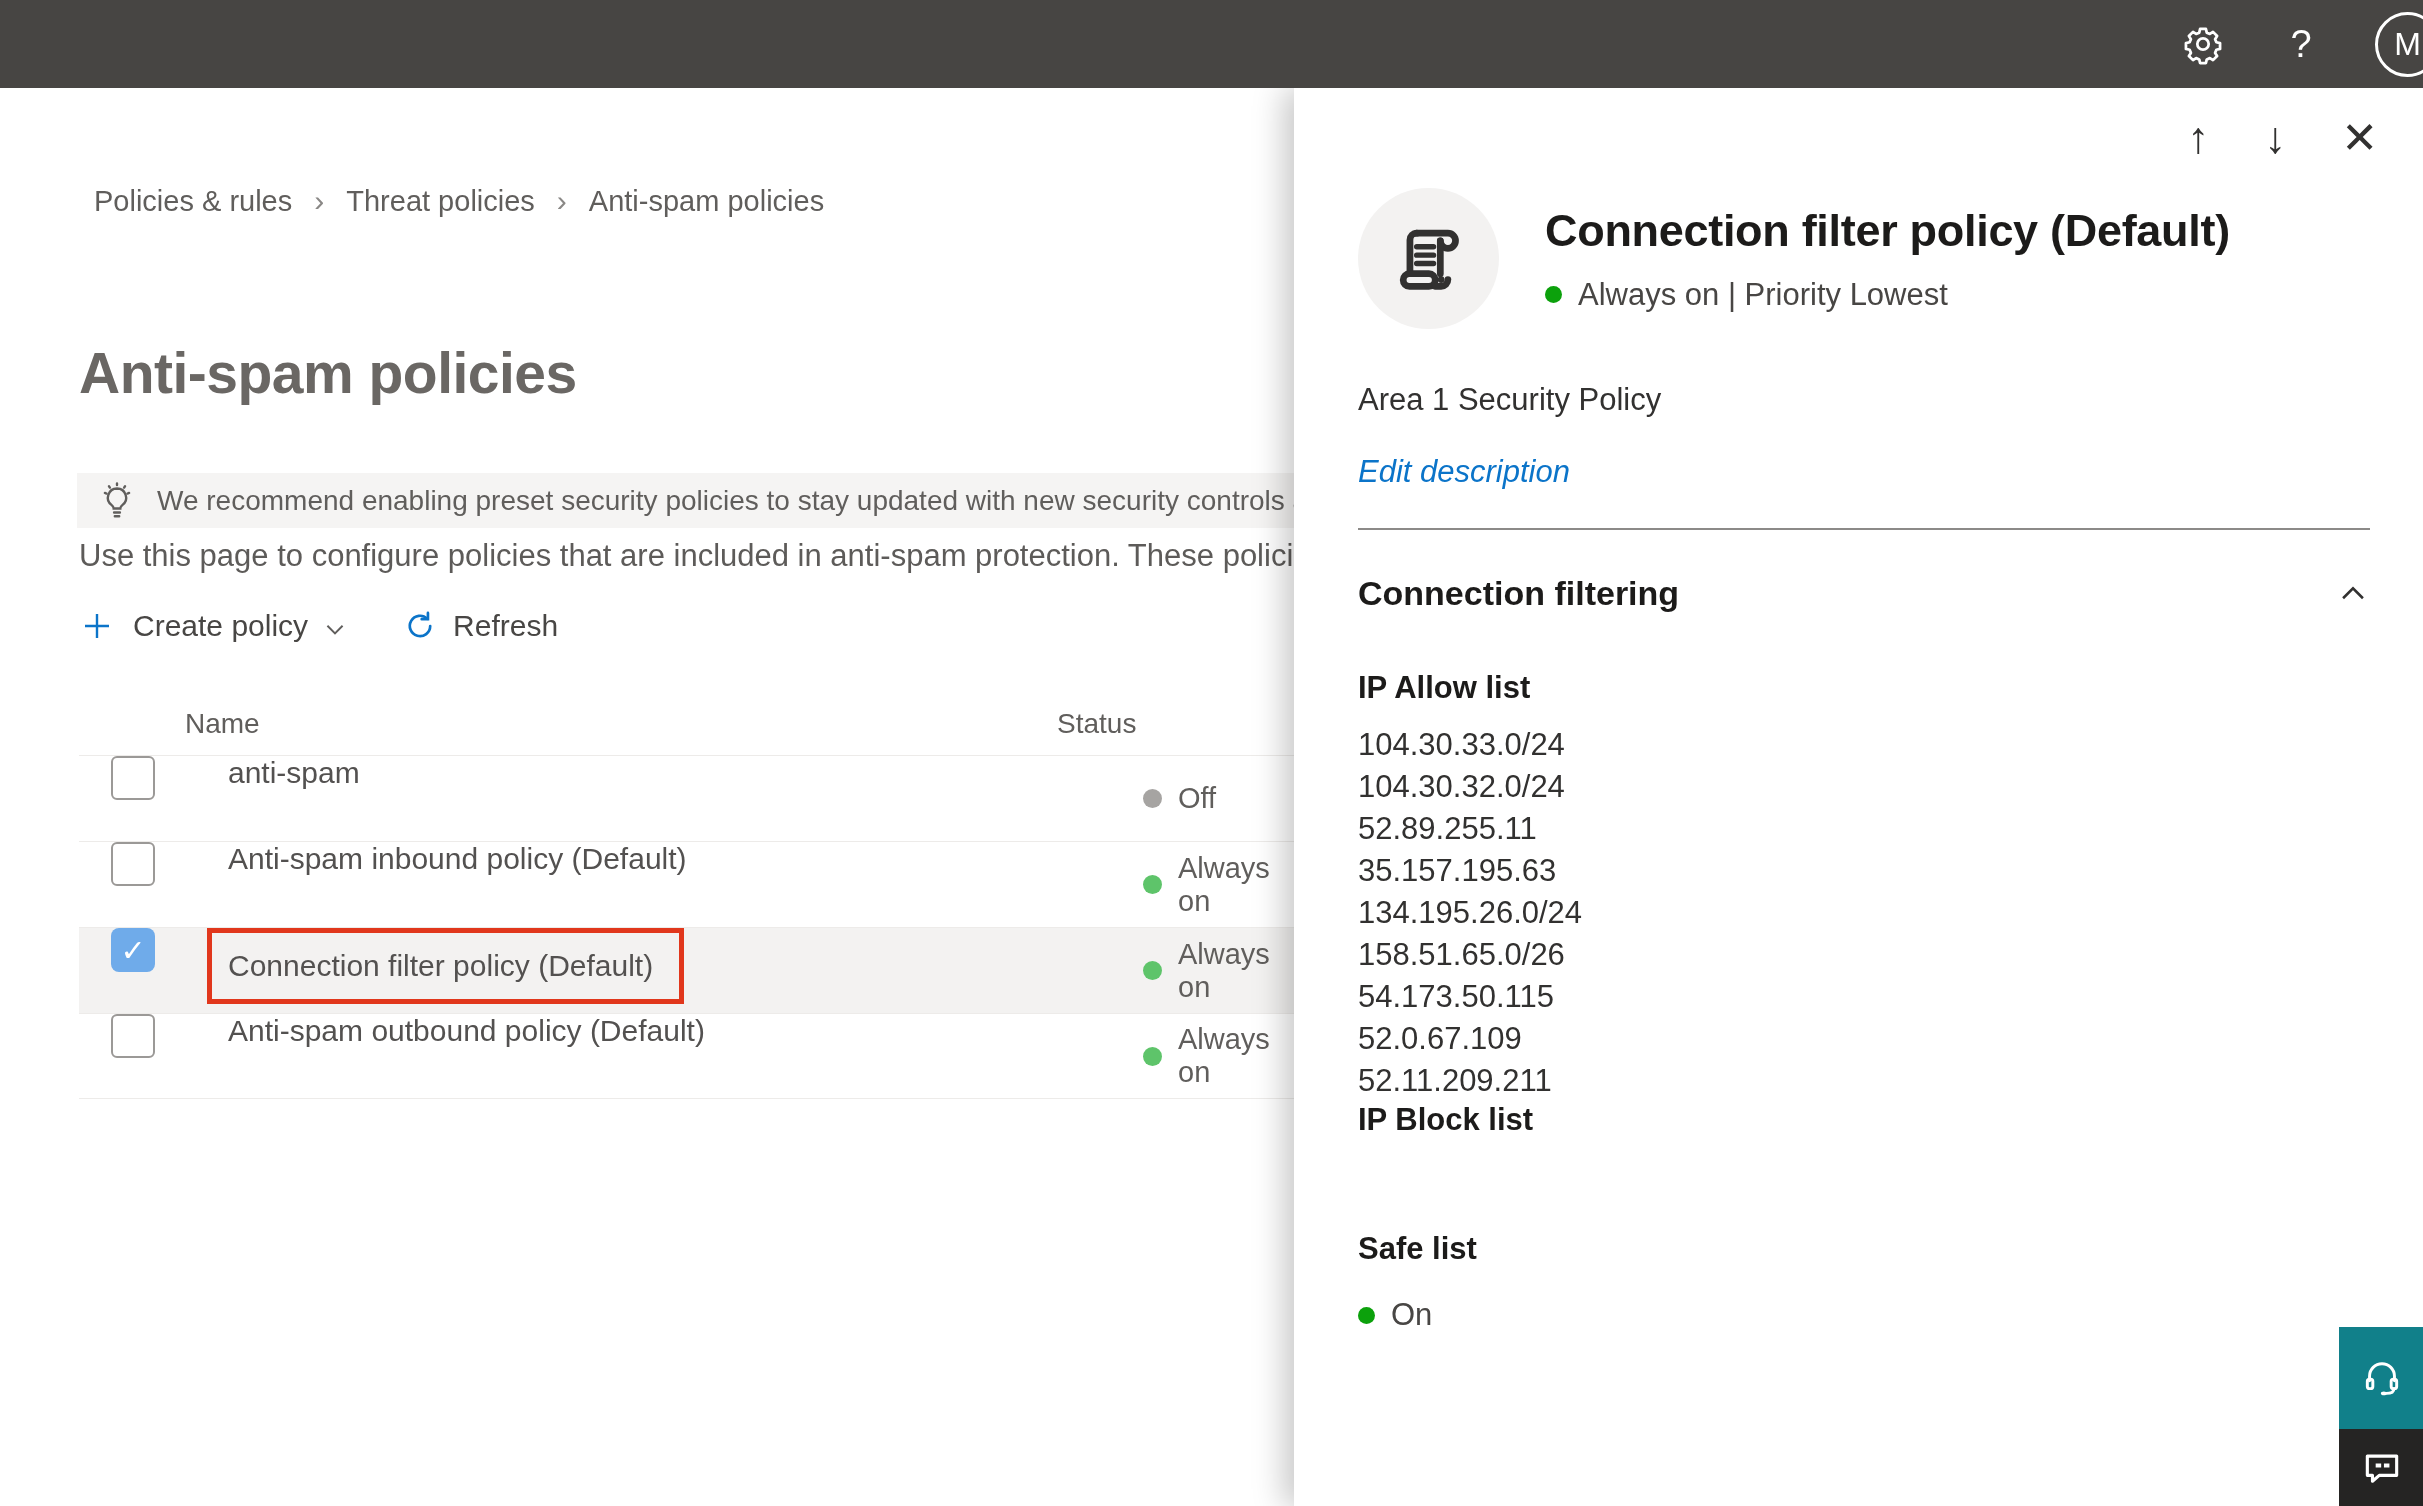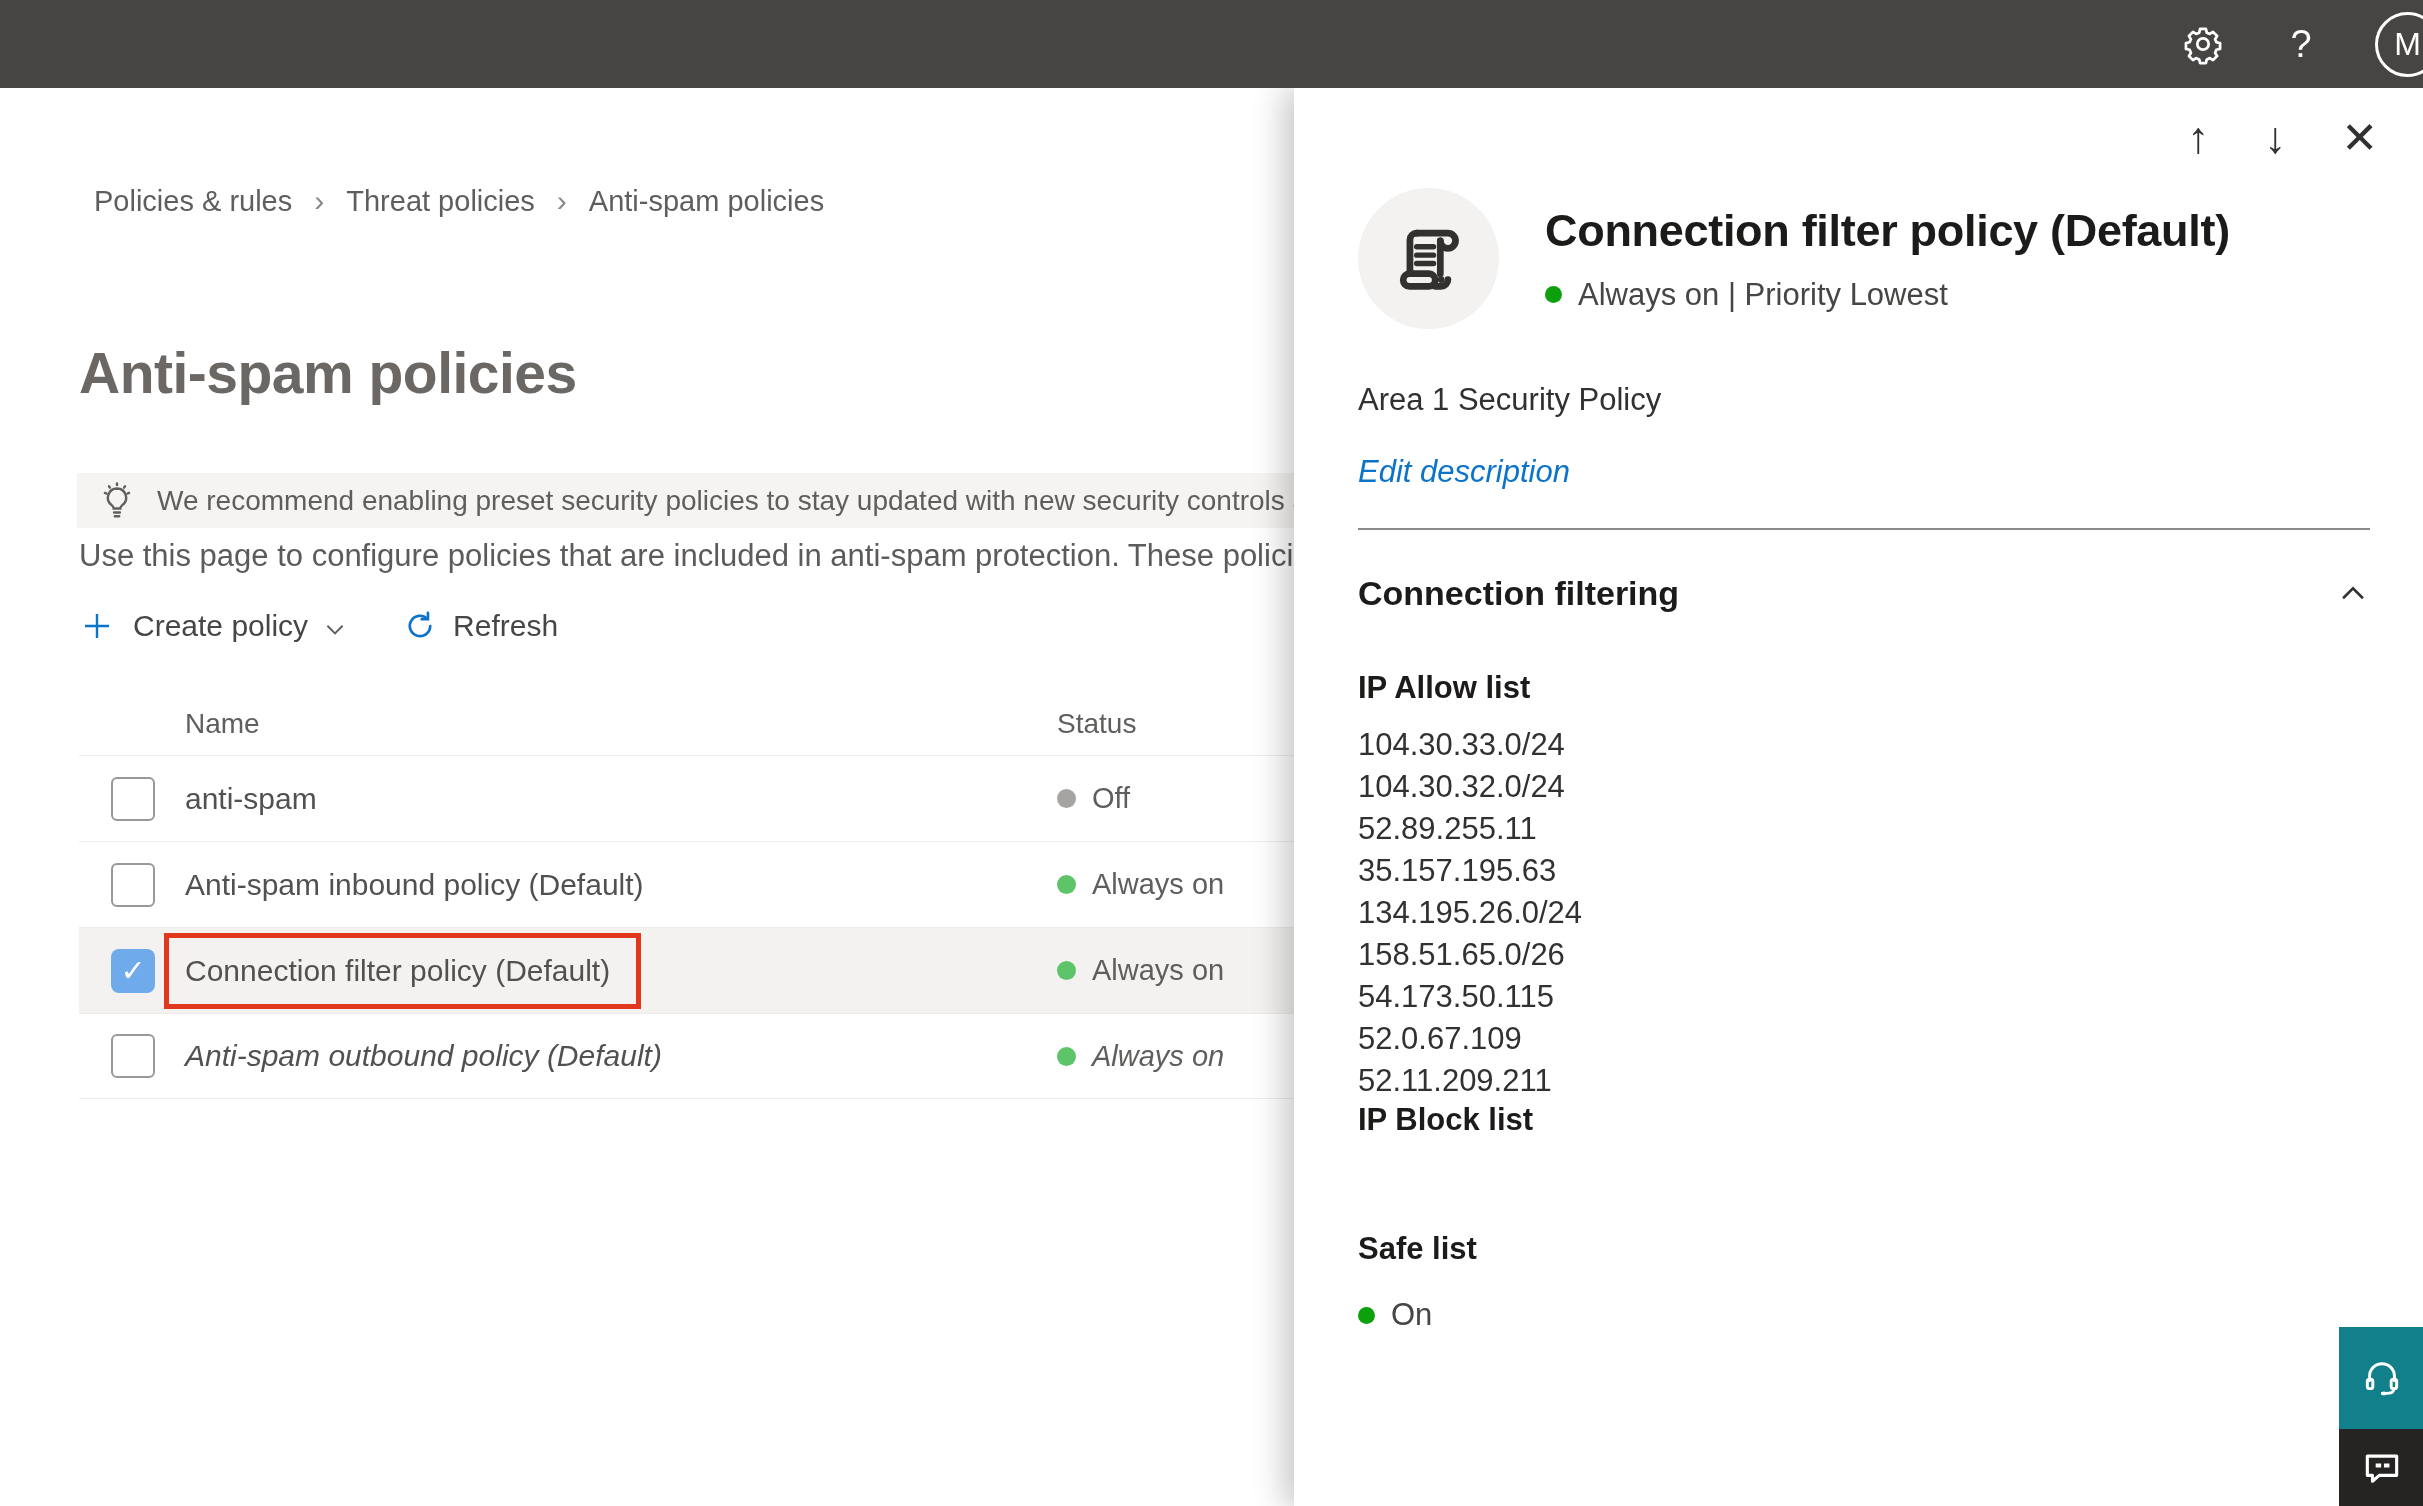--- a/index.html
+++ b/index.html
@@ -59,24 +59,24 @@
   .tb-btn{display:flex;align-items:center;cursor:pointer;}
   
   .table{position:absolute;left:79px;top:604px;width:1215px;}
   .thead{
     display:flex;align-items:center;height:63px;font-size:28px;color:var(--t-gray);
   }
   .col-cb{width:44px;margin-left:32px;margin-right:30px;flex:none;}
   .col-name{width:872px;flex:none;}
   .col-status{flex:1;}
   .trow{
-    display:flex;align-items:center;height:86px;border-top:1px solid var(--row-border);
-    font-size:30px;color:#535150;cursor:pointer;background:#fff;
-  }
-  .trow:last-child{border-bottom:1px solid var(--row-border);font-style:italic;}
+    display:flex;height:86px;border-top:1px solid var(--row-border);
+    font-size:30px;color:#535150;cursor:pointer;background:#fff;gap:43px;
+  }
+  .trow:last-child{border-bottom:1px solid var(--row-border);}
   .trow.selected{background:var(--selected);}
   .checkbox{
     width:44px;height:44px;border:2px solid #9b9997;border-radius:6px;background:#fff;flex:none;
   }
   .checkbox.checked{
     border:none;background:var(--check-blue);display:flex;align-items:center;justify-content:center;
     color:#fff;font-size:30px;border-radius:8px;
   }
   .status-cell{display:flex;align-items:center;gap:16px;font-size:29px;color:var(--t-gray);}
   .dot{width:19px;height:19px;border-radius:50%;flex:none;}

